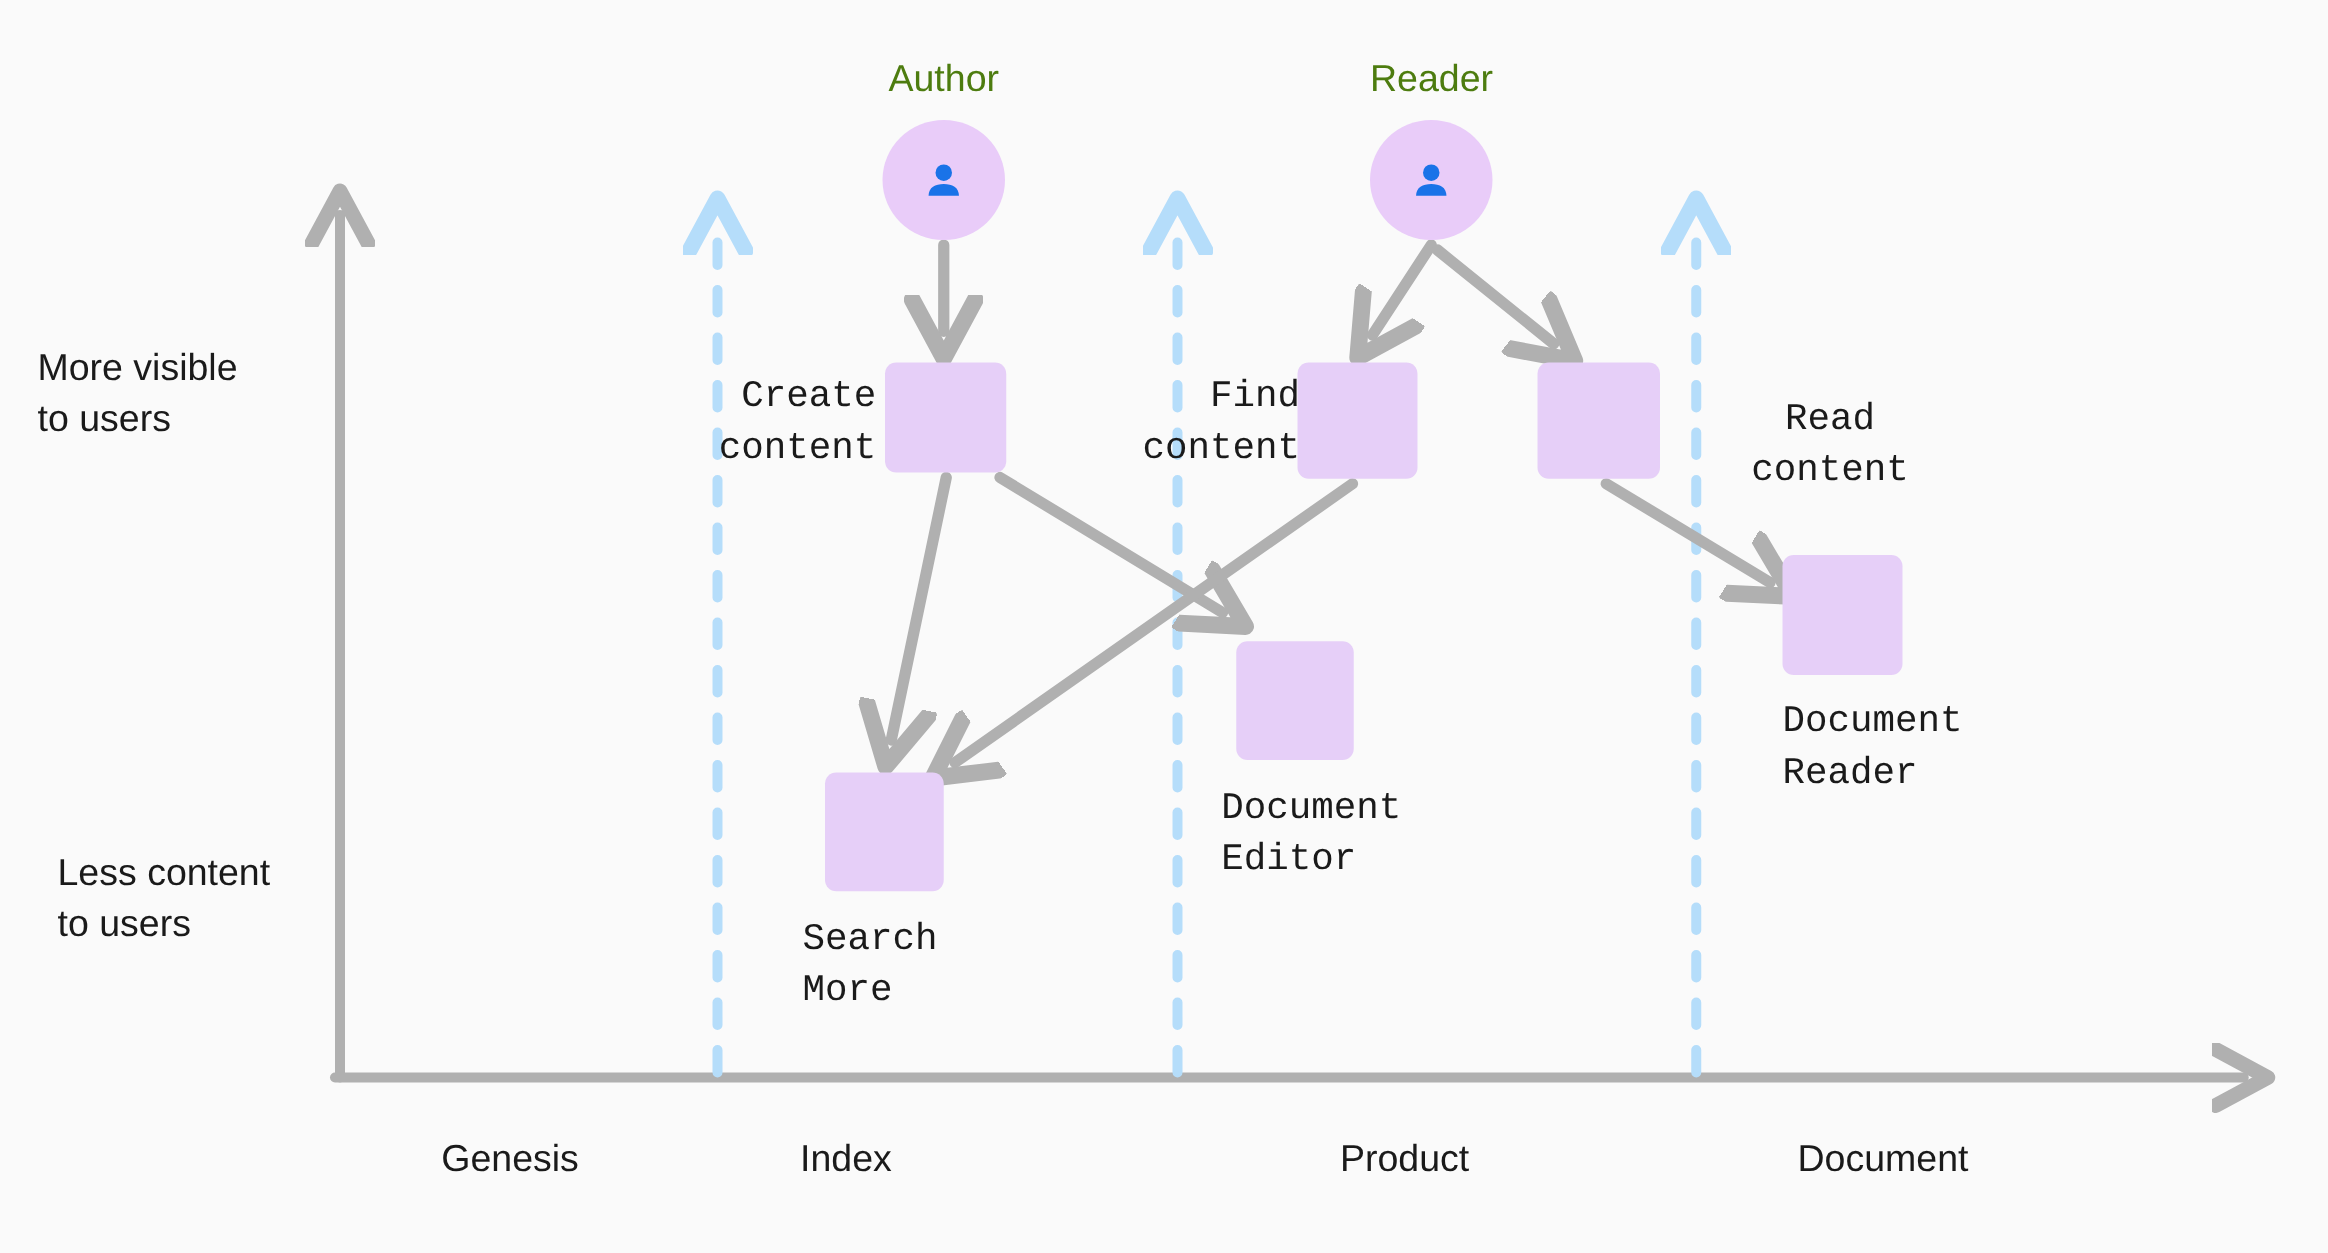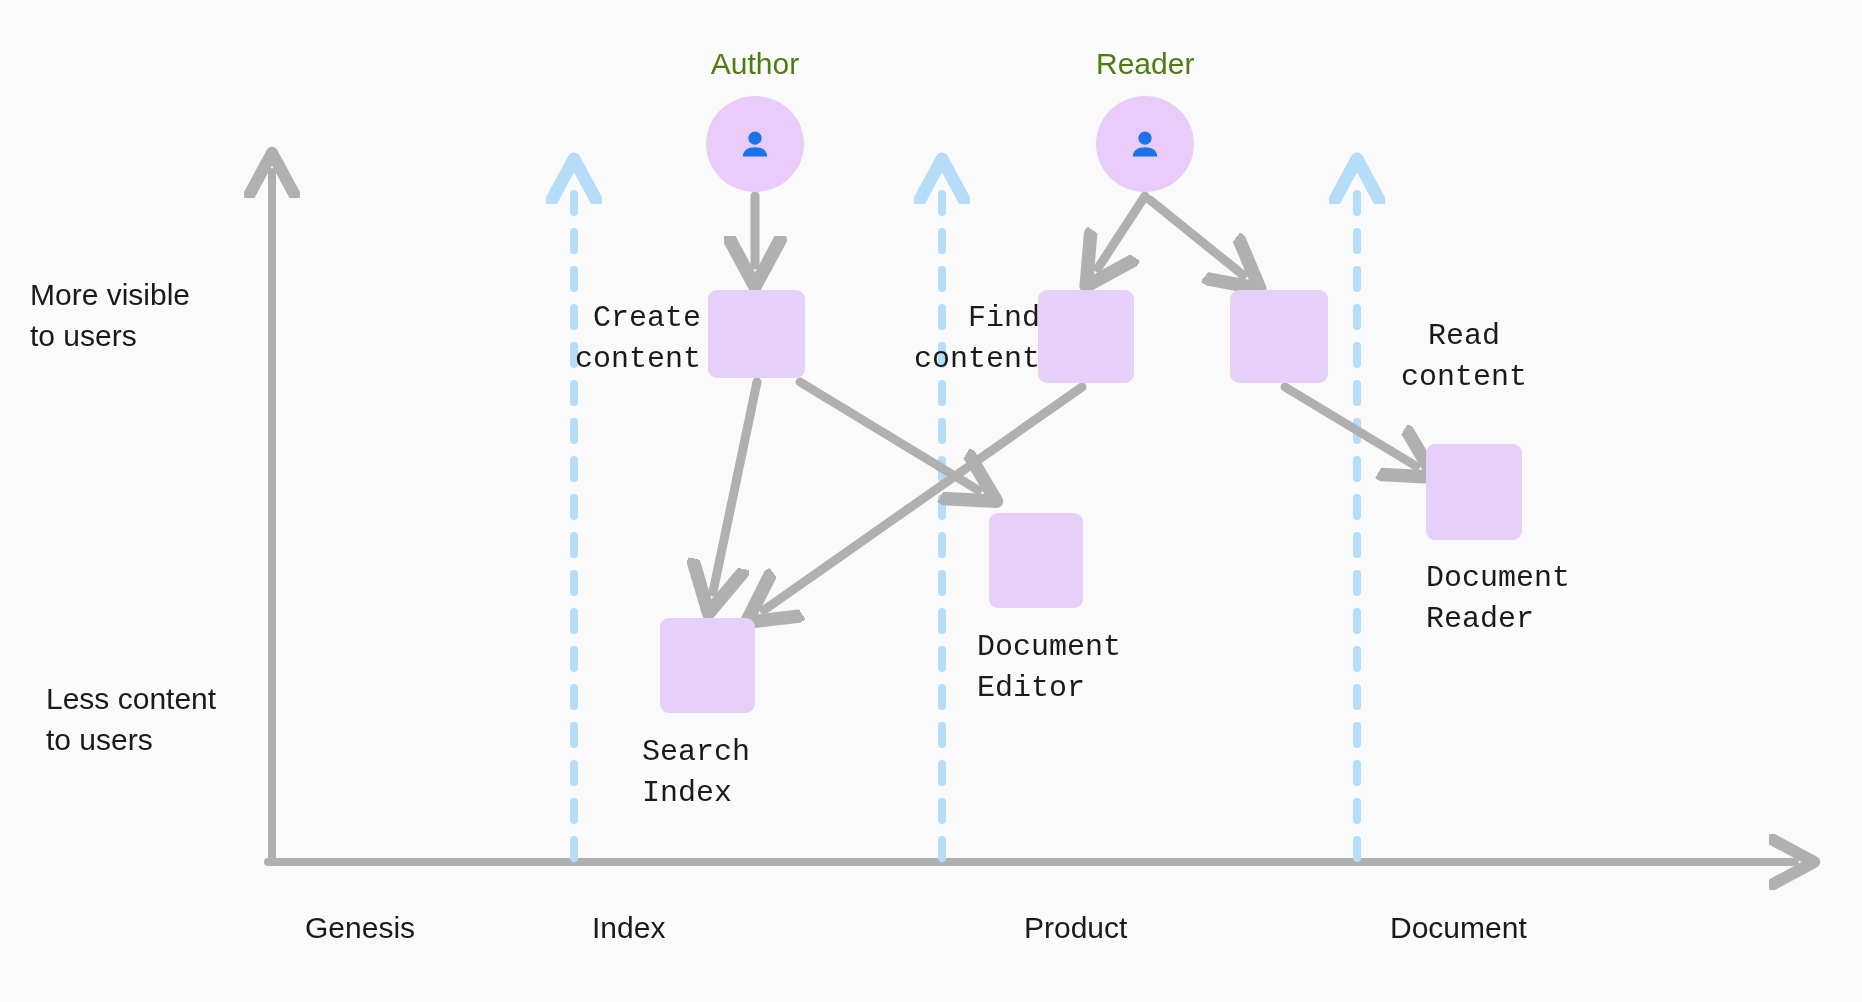--- a/index.html
+++ b/index.html
@@ -33,20 +33,21 @@
     color: #1a1a1a;
     white-space: pre;
     letter-spacing: 0px;
   }
   .stage-label {
     position: absolute;
     font-size: 30px;
     line-height: 36px;
     color: #1a1a1a;
     white-space: nowrap;
+    margin-left: 48px;
   }
   .node-box {
     position: absolute;
     background: #e6cff8;
     border-radius: 9px;
   }
   .node-label {
     position: absolute;
     font-size: 30px;
     line-height: 41px;
@@ -155,15 +156,15 @@
   <div class="node-box" style="left:1426px; top:444px; width:96px; height:96px;"></div>
   <div class="node-label" style="left:1426px; top:558px; width:300px; text-align:left;">Document
 Reader</div>
 
   <div class="node-box" style="left:989px; top:513px; width:94px; height:95px;"></div>
   <div class="node-label" style="left:977px; top:627px; width:300px; text-align:left;">Document
 Editor</div>
 
   <div class="node-box" style="left:660px; top:618px; width:95px; height:95px;"></div>
   <div class="node-label" style="left:642px; top:732px; width:300px; text-align:left;">Search
-Index</div>
+More</div>
 
 </div>
 
 </body></html>

